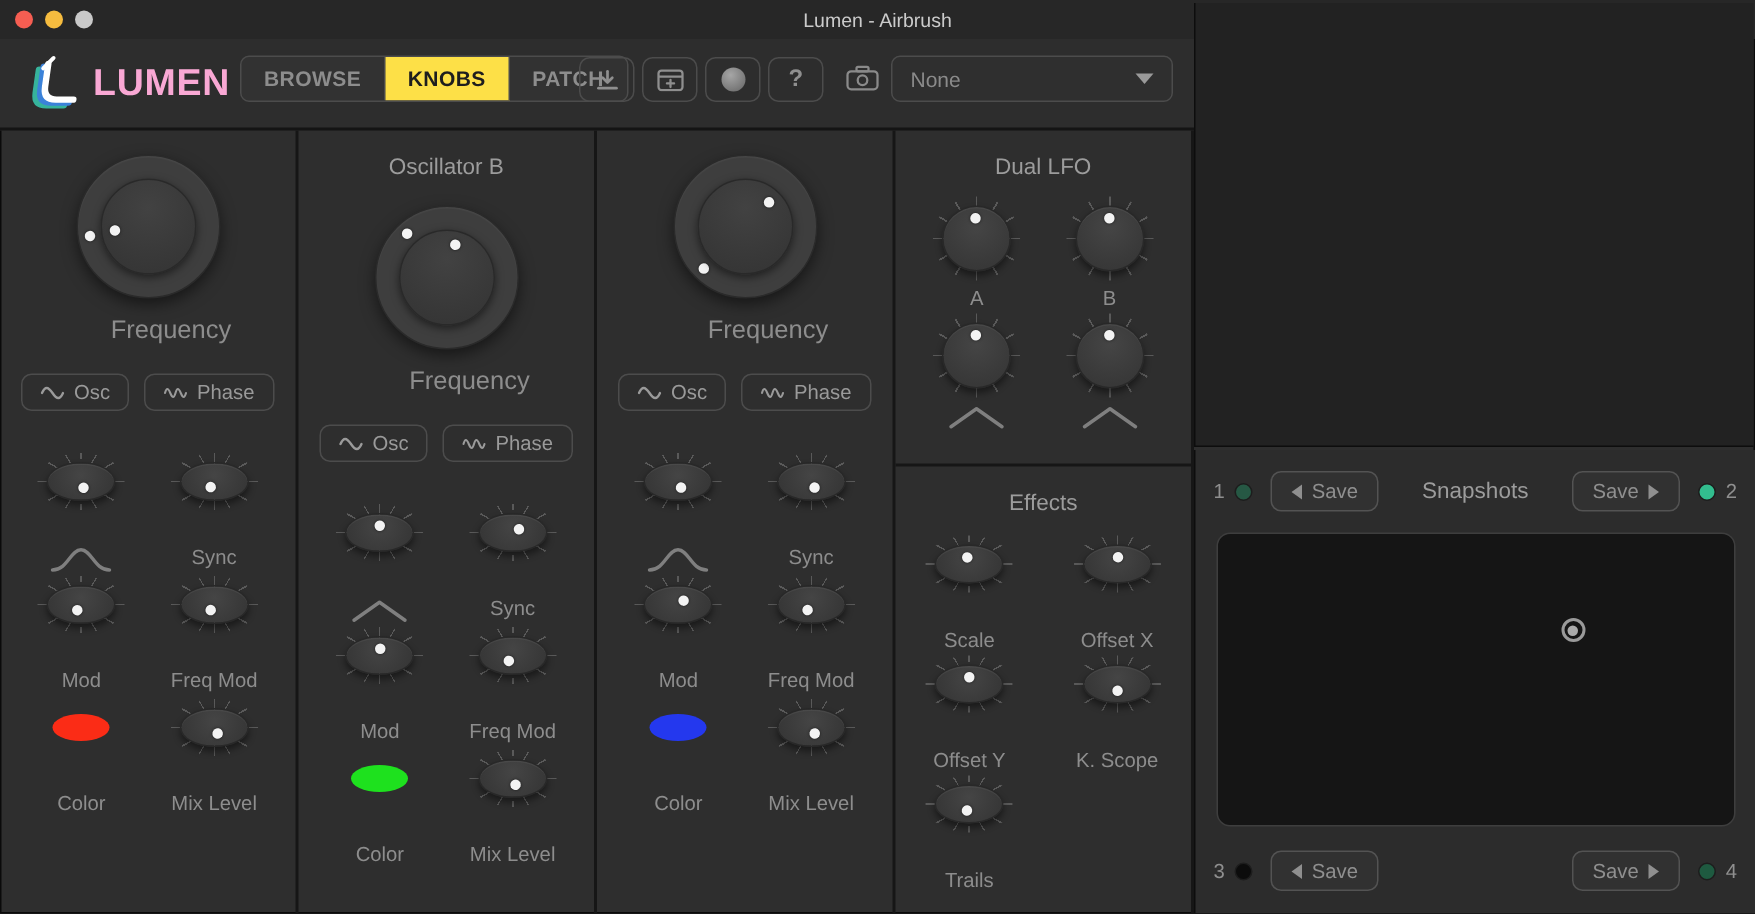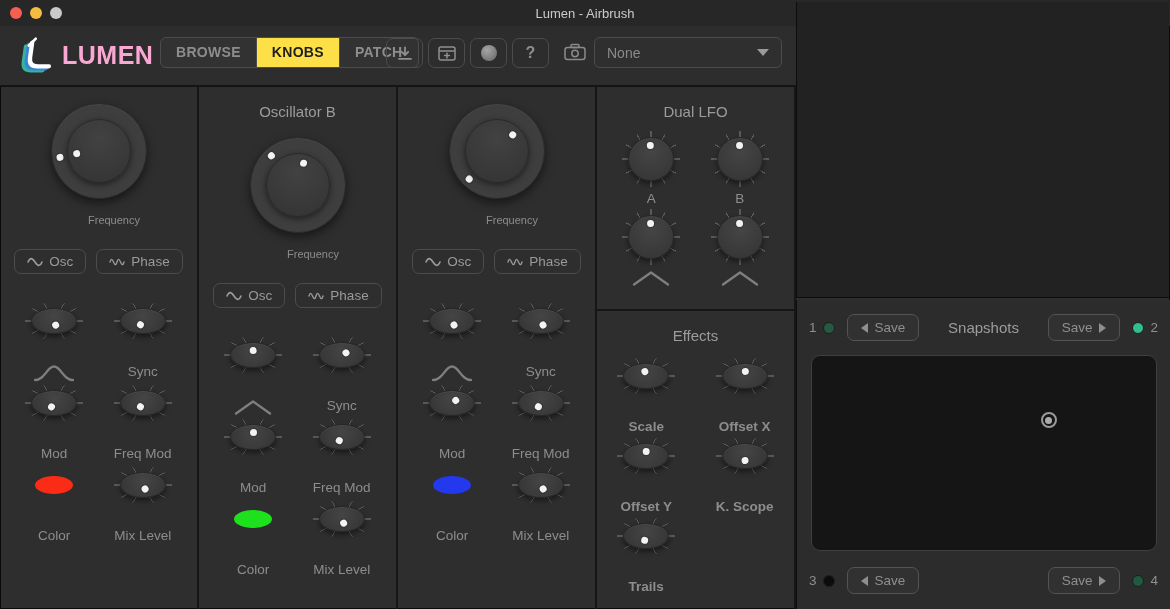--- a/index.html
+++ b/index.html
@@ -34,21 +34,21 @@
   .col{width:199px;border-right:2px solid #161616;}
   .sec-title{margin:16px 0 0;text-align:center;font-size:15px;font-weight:400;color:#9c9c9c;line-height:18px;}
 
   
   .bigknob{position:relative;width:96px;height:96px;margin:16px auto 0;}
   .ring{position:absolute;inset:0;border-radius:50%;background:#3e3e3e;border:1px solid #2a2a2a;box-shadow:0 4px 10px rgba(0,0,0,.5), inset 0 1px 1px rgba(255,255,255,.05);}
   .cap-big{position:absolute;inset:15px;border-radius:50%;background:radial-gradient(circle at 50% 30%, #424242, #383838 65%, #333);border:1px solid #292929;box-shadow:0 2px 6px rgba(0,0,0,.5);}
   .rot{position:absolute;inset:0;display:flex;justify-content:center;}
   .dot{width:7px;height:7px;border-radius:50%;background:#f3f3f3;margin-top:4px;box-shadow:0 0 2px rgba(0,0,0,.6);}
   .cap-big .dot{margin-top:5px;}
-  .freq-label{margin-top:12px;text-align:center;font-size:11px;color:#8d8d8d;line-height:18px;margin-left:31px;}
+  .freq-label{margin-top:12px;text-align:center;font-size:17px;color:#8d8d8d;line-height:18px;margin-left:31px;}
 
   
   .btn-row{margin-top:20px;display:flex;justify-content:center;gap:10px;}
   .wave-btn{display:flex;align-items:center;gap:6px;height:25px;padding:0 12px;border:1px solid #4c4c4c;border-radius:7px;background:transparent;color:#9a9a9a;font-size:13.5px;}
 
   
   .knob{position:relative;width:58px;height:58px;}
   .ticks{position:absolute;inset:0;border-radius:50%;background:repeating-conic-gradient(from -1.3deg, rgba(150,150,150,.42) 0deg 2.6deg, transparent 2.6deg 30deg);}
   .cap{position:absolute;inset:6px;border-radius:50%;background:radial-gradient(circle at 50% 32%, #454545, #3a3a3a 62%, #343434);border:1px solid #282828;box-shadow:0 3px 5px rgba(0,0,0,.45), inset 0 1px 0 rgba(255,255,255,.05);}
   .knob-grid{margin-top:28px;display:grid;grid-template-columns:1fr 1fr;row-gap:2px;padding:0 10px;}
@@ -57,21 +57,21 @@
   .waveico .ic{display:none;margin-top:2px;}
   .waveico[data-kind="bell"] .ic-bell{display:block;}
   .waveico[data-kind="triangle"] .ic-tri{display:block;}
   .swatch{width:38px;height:38px;border-radius:50%;margin-top:10px;}
   .cell.colorcell .under{margin-top:12px;}
 
   
   .lfo{height:208px;border-bottom:2px solid #161616;}
   .lfo-grid{margin-top:10px;display:grid;grid-template-columns:1fr 1fr;padding:0 10px;}
   .lfo-cell{height:78px;display:flex;flex-direction:column;align-items:center;}
-  .fx-grid{margin-top:12px;display:grid;grid-template-columns:1fr 1fr;padding:0 0;font-weight:bold;}
+  .fx-grid{margin-top:12px;display:grid;grid-template-columns:1fr 1fr;padding:0 0;}
 
   
   .display{position:absolute;left:796px;top:2px;width:373px;height:296px;background:#222222;border-left:1px solid #0d0d0d;border-bottom:1px solid #0d0d0d;}
   .snapshots{position:absolute;left:796px;top:300px;width:374px;height:309px;background:#2c2c2c;border-left:1px solid #0d0d0d;}
   .snap-row{display:flex;align-items:center;padding:0 12px;margin-top:14px;}
   .slot{display:flex;align-items:center;gap:6px;}
   .slot-num{font-size:13.5px;color:#8f8f8f;}
   .slot-dot{width:12px;height:12px;border-radius:50%;border:1px solid #1d1d1d;}
   .save-btn{display:flex;align-items:center;gap:7px;height:27px;padding:0 13px;margin-left:12px;border:1px solid #535353;border-radius:7px;background:#313131;color:#8f8f8f;font-size:13.5px;}
   .save-btn.right{margin-left:0;margin-right:12px;}

